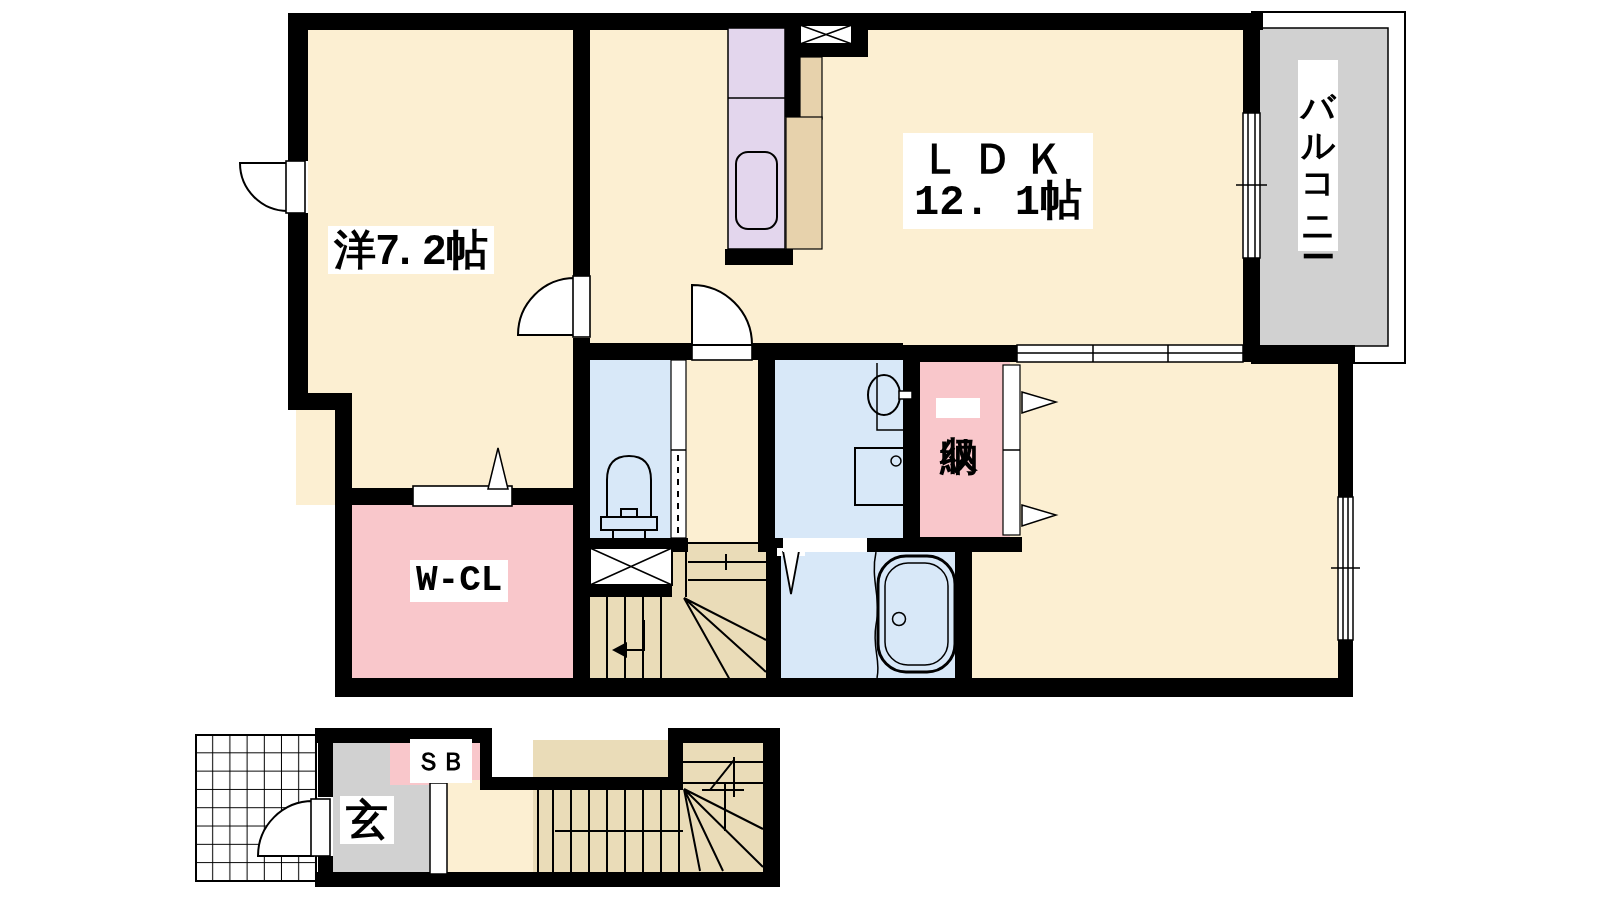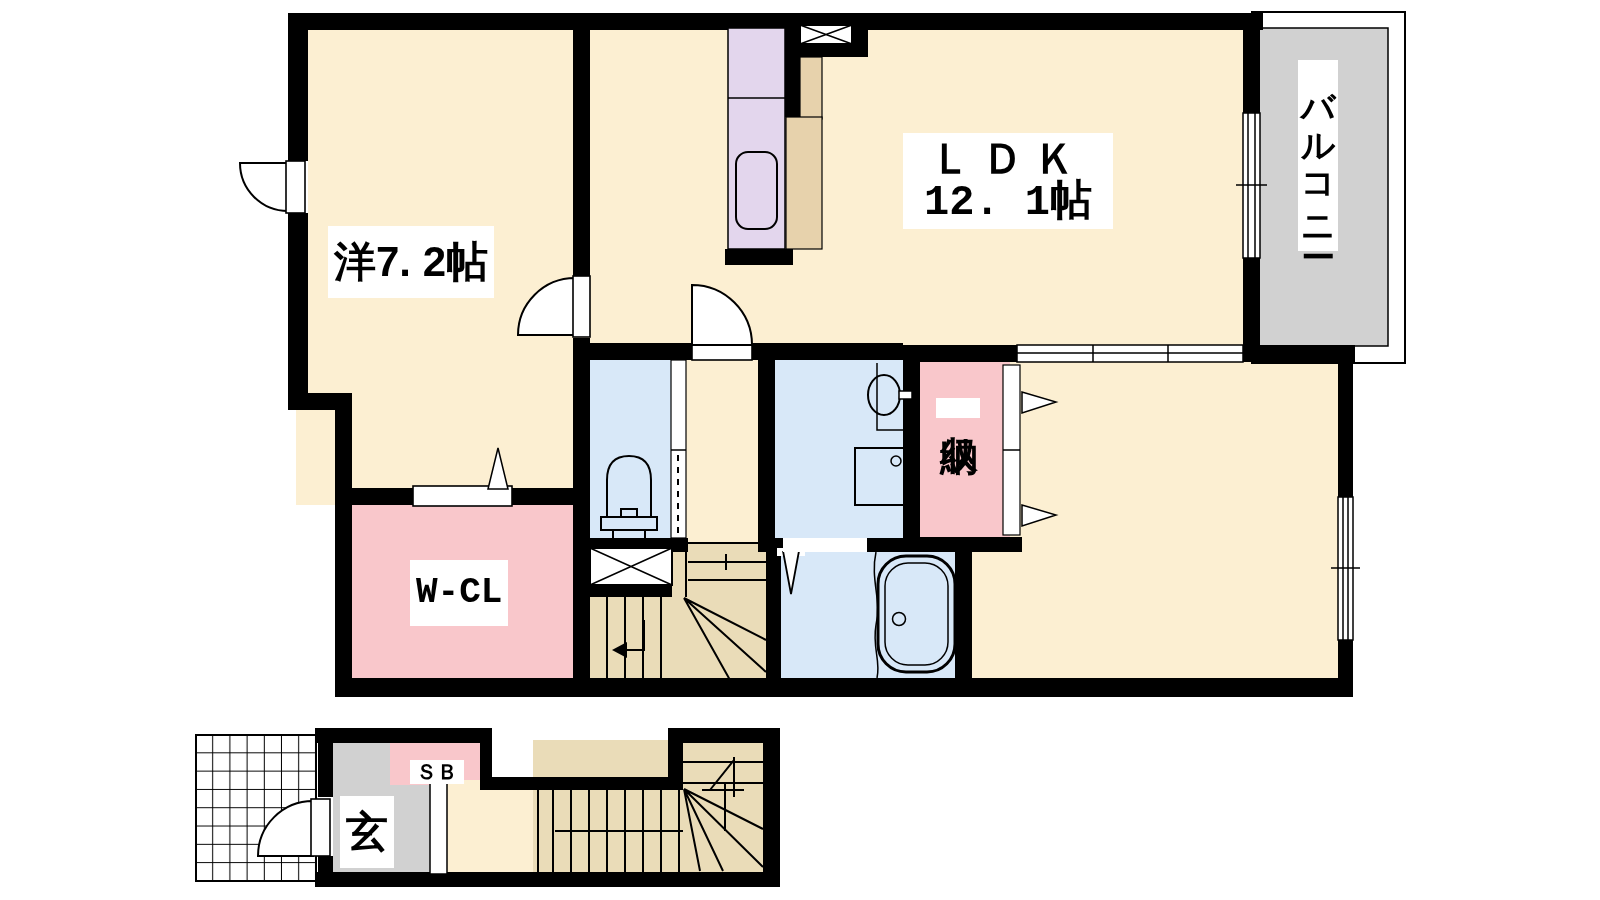--- a/index.html
+++ b/index.html
@@ -1,20 +1,20 @@
 <!DOCTYPE html>
 <html style="--wall: #000000; --room-cream: #FCEFD2; --room-pink: #F9C7CB; --room-blue: #D8E8F8; --room-tan: #EADCB8; --counter-tan: #E7D2AC; --room-lavender: #E3D6ED; --room-gray: #D1D1D1; --porch-white: #FFFFFF;"><head>
 <meta charset="utf-8">
 <style>
   html,body{margin:0;padding:0;background:#fff;}
   #stage{position:relative;width:1600px;height:900px;background:#fff;overflow:hidden;
          font-family:"Liberation Sans","DejaVu Sans",sans-serif;}
   #plan-svg{position:absolute;left:0;top:0;}
   .rlabel{position:absolute;background:#fff;color:#000;font-weight:bold;
-          line-height:1.05;white-space:nowrap;padding:14px 6px;}
+          line-height:1.05;white-space:nowrap;padding:2px 6px;}
   .vlabel{writing-mode:vertical-rl;text-orientation:mixed;letter-spacing:4px;
           padding:8px 2px;text-align:center;}
   .wall{fill:var(--wall);}
   .doorarc{fill:#fff;stroke:#000;stroke-width:2;}
   .leaf{fill:#fff;stroke:#000;stroke-width:1.6;}
   .fix{fill:none;stroke:#000;stroke-width:2;}
   .thin{fill:none;stroke:#000;stroke-width:1.5;}
   .whitebox{fill:#fff;stroke:#000;stroke-width:2;}
 </style>
 </head>
@@ -213,29 +213,29 @@
     <path d="M555,831 H683"></path>
     <path d="M683,762 H763 M683,783 H763 M725,783 V831"></path>
     <path d="M684,789 L763,829 M684,789 L763,867 M684,789 L723,871 M684,789 L700,871"></path>
     <path d="M734,757 V797 M734,760 L710,790 M702,790 H744"></path>
   </g>
 
 </svg>
 
   <div class="rlabel" style="left:328px;top:226px;font-size:42px;">洋7. 2帖</div>
 
-  <div class="rlabel" style="left:903px;top:133px;width:210px;text-align:center;padding:4px 0;">
+  <div class="rlabel" style="left:903px;top:133px;width:190px;text-align:center;padding:4px 0;">
     <div style="font-size:42px;letter-spacing:10px;">ＬＤＫ</div>
     <div style="font-size:42px;font-family:Liberation Mono, monospace;">12. 1帖</div>
   </div>
 
 
   <div class="rlabel vlabel" style="left:1298px;top:60px;font-size:34px;">バルコニー</div>
 
   <div class="rlabel vlabel" style="left:936px;top:398px;font-size:38px;letter-spacing:2px;">収納</div>
 
   <div class="rlabel" style="left:410px;top:560px;font-size:36px;font-family:Liberation Mono, monospace;">W-CL</div>
 
   <div class="rlabel" style="left:340px;top:796px;font-size:42px;">玄</div>
 
-  <div class="rlabel" style="left:410px;top:760px;font-size:21px;padding:1px 6px;">ＳＢ</div>
+  <div class="rlabel" style="left:410px;top:739px;font-size:25px;padding:9px 6px;">ＳＢ</div>
 
 </div>
 
 </body></html>

